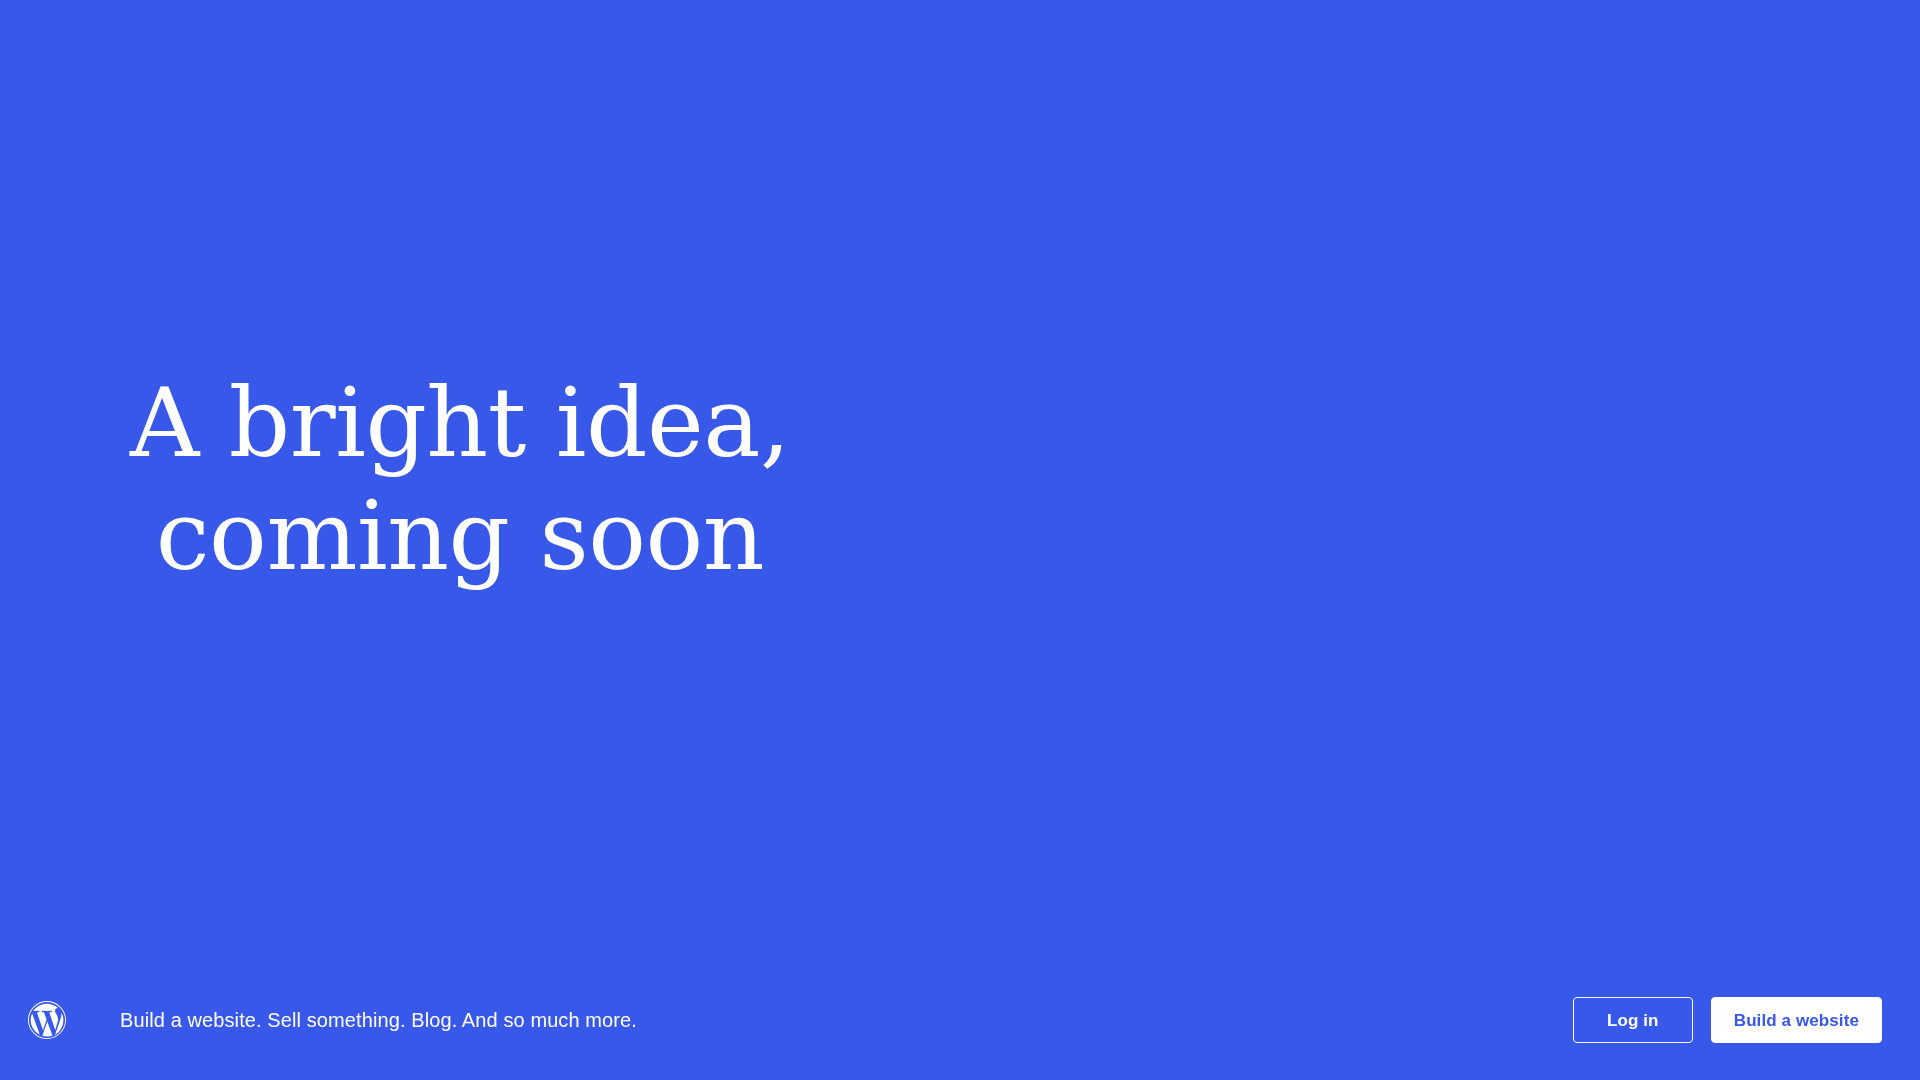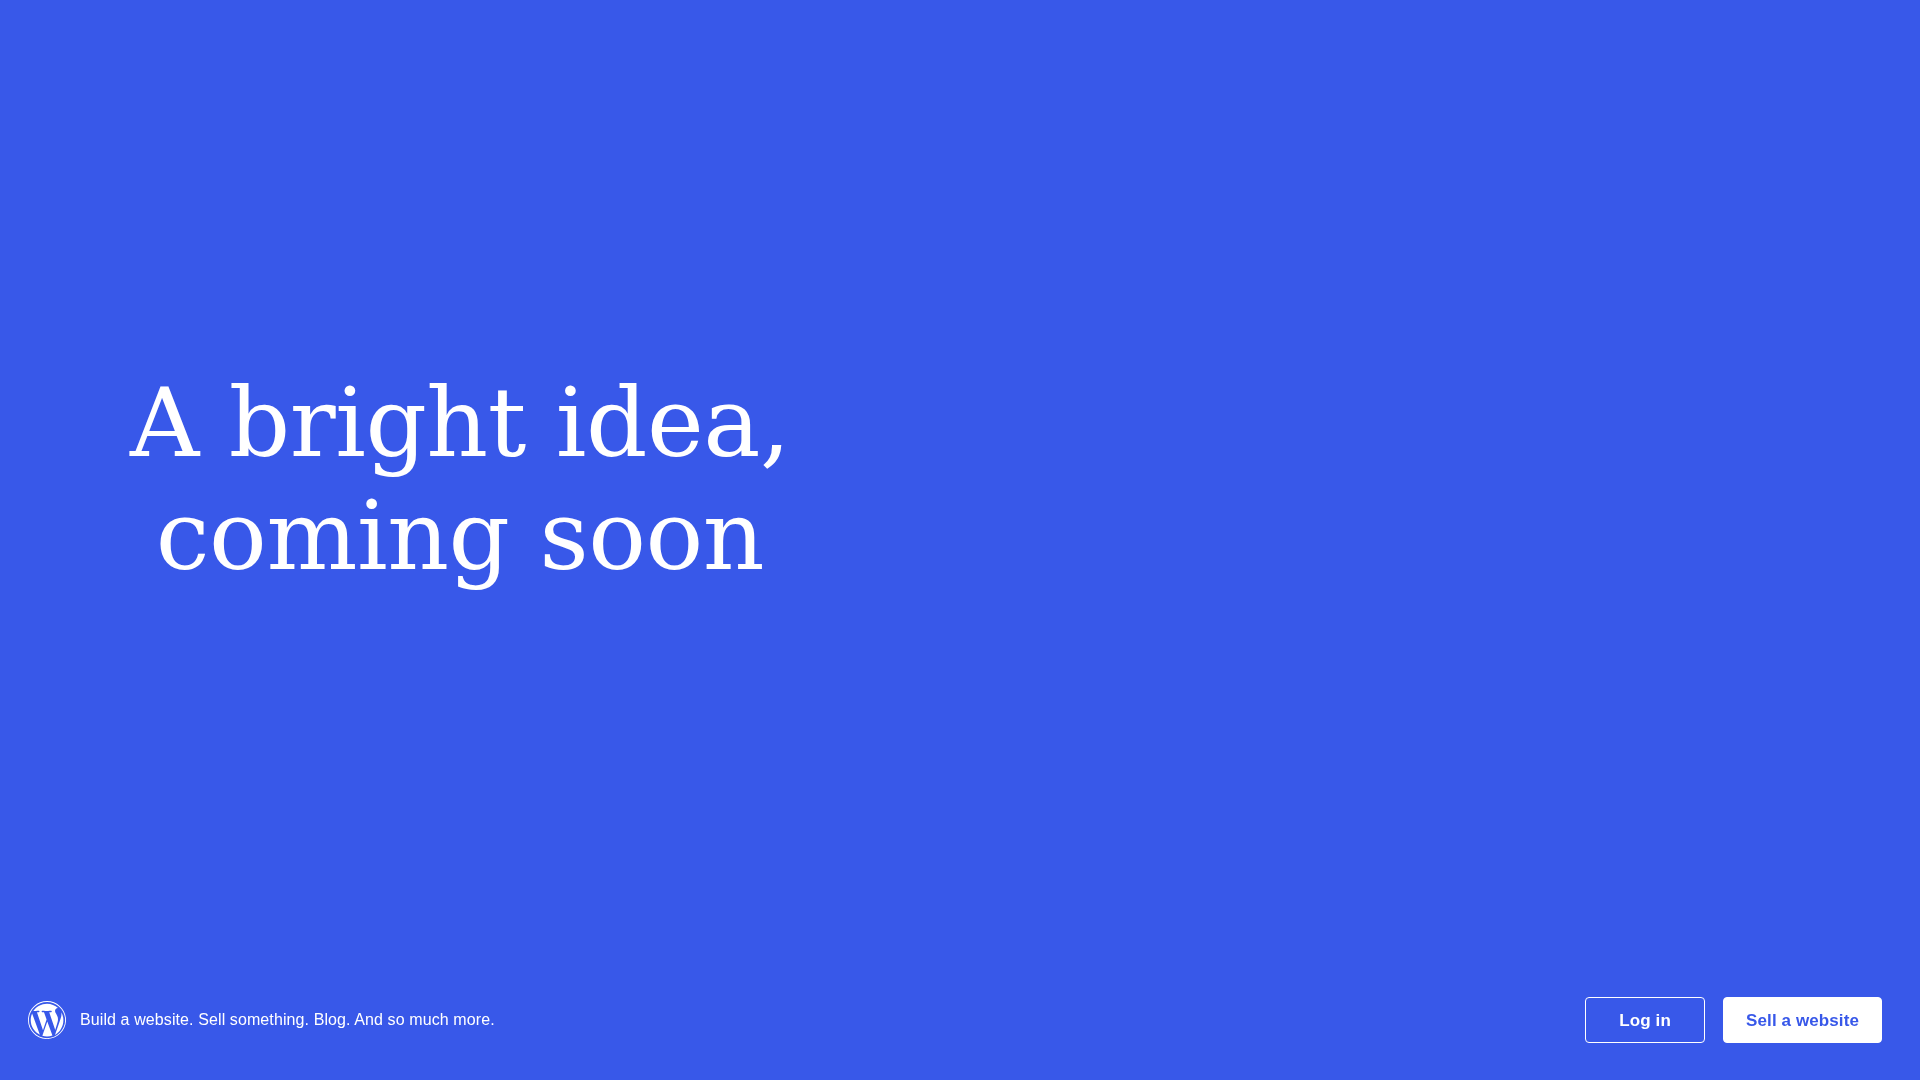--- a/index.html
+++ b/index.html
@@ -78,25 +78,26 @@
 
   .wp-logo {
     width: 38px;
     height: 38px;
     display: block;
     flex: 0 0 auto;
   }
 
   .tagline {
     color: #ffffff;
-    font-size: 16px;
+    font-size: 20px;
     font-weight: 400;
     line-height: 1.2;
     letter-spacing: 0.1px;
     white-space: nowrap;
+    margin-left: 40px;
   }
 
   .footer-right {
     display: flex;
     align-items: center;
     gap: 18px;
   }
 
   .btn {
     display: inline-flex;
@@ -157,18 +158,18 @@
                    C114.1,52.7,111.7,43.8,107.4,36.1z
                    M61.3,0C27.5,0,0,27.5,0,61.3s27.5,61.3,61.3,61.3s61.3-27.5,61.3-61.3S95,0,61.3,0z
                    M61.3,119.7c-32.2,0-58.4-26.2-58.4-58.4S29.1,2.9,61.3,2.9s58.4,26.2,58.4,58.4S93.4,119.7,61.3,119.7z"></path>
         </svg>
       </span>
       <span class="tagline">Build a website. Sell something. Blog. And so much more.</span>
     </div>
 
     <div class="footer-right">
       <a class="btn btn-outline" href="#">Log in</a>
-      <a class="btn btn-solid" href="#" style="background: rgb(255, 255, 255); color: rgb(56, 88, 233);">Sell a website</a>
+      <a class="btn btn-solid" href="#" style="background: rgb(255, 255, 255); color: rgb(56, 88, 233);">Build a website</a>
     </div>
 
   </div>
 
 </div>
 
 </body></html>

